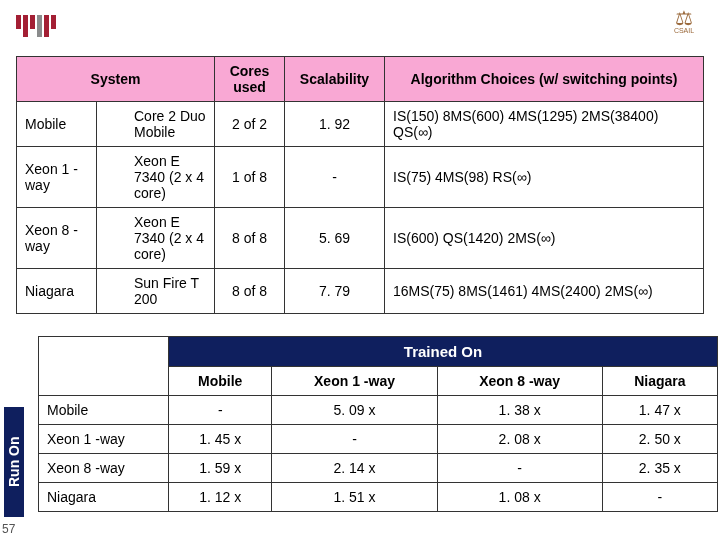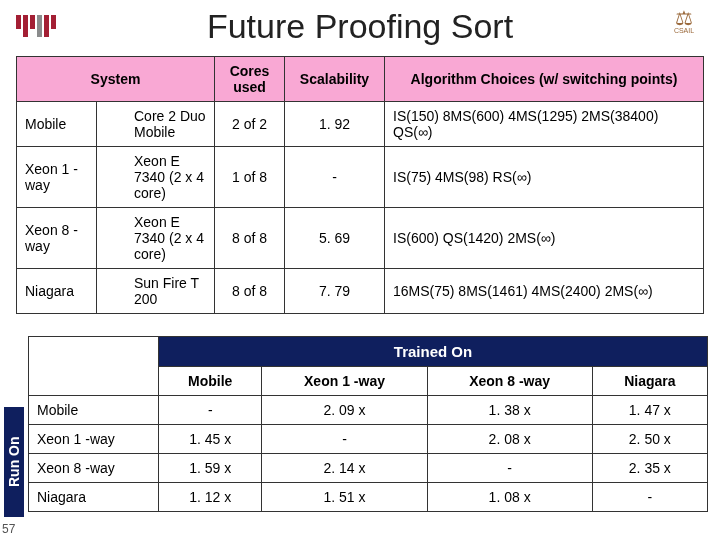--- a/index.html
+++ b/index.html
@@ -75,21 +75,21 @@
     background: #f9a8d4;
   }
   .table1 .syscol { width: 80px; }
   .table1 .proccol { width: 118px; padding-left: 37px; }
   .table1 .corescol { width: 70px; text-align: center; }
   .table1 .scalcol { width: 100px; text-align: center; }
   .table1 .algocol { }
   .table1 td.center { text-align: center; }
 
   .table2-wrap {
-    margin: 22px 0 0 28px;
+    margin: 22px 0 0 38px;
     position: relative;
   }
   .table2 {
     width: 680px;
     font-size: 14px;
   }
   .table2 th, .table2 td {
     border: 1px solid #333;
     padding: 6px 8px;
     text-align: center;
@@ -145,21 +145,20 @@
 
 <div class="header">
   <div class="mit-logo">
     <div class="mit-bar b1"></div>
     <div class="mit-bar b2"></div>
     <div class="mit-bar b3"></div>
     <div class="mit-bar b4"></div>
     <div class="mit-bar b5"></div>
     <div class="mit-bar b6"></div>
   </div>
-  <div class="title">Future Proofing Sort</div>
   <div class="csail-logo">
     <div class="csail-glyph">⚖</div>
     <div>CSAIL</div>
   </div>
 </div>
 
 <div class="table1-wrap">
   <table class="table1">
     <thead>
       <tr>
@@ -213,21 +212,21 @@
         <th class="colhead">Mobile</th>
         <th class="colhead">Xeon 1 -way</th>
         <th class="colhead">Xeon 8 -way</th>
         <th class="colhead">Niagara</th>
       </tr>
     </thead>
     <tbody>
       <tr>
         <td class="rowhead">Mobile</td>
         <td>-</td>
-        <td>2. 09 x</td>
+        <td>5. 09 x</td>
         <td>1. 38 x</td>
         <td>1. 47 x</td>
       </tr>
       <tr>
         <td class="rowhead">Xeon 1 -way</td>
         <td>1. 45 x</td>
         <td>-</td>
         <td>2. 08 x</td>
         <td>2. 50 x</td>
       </tr>

